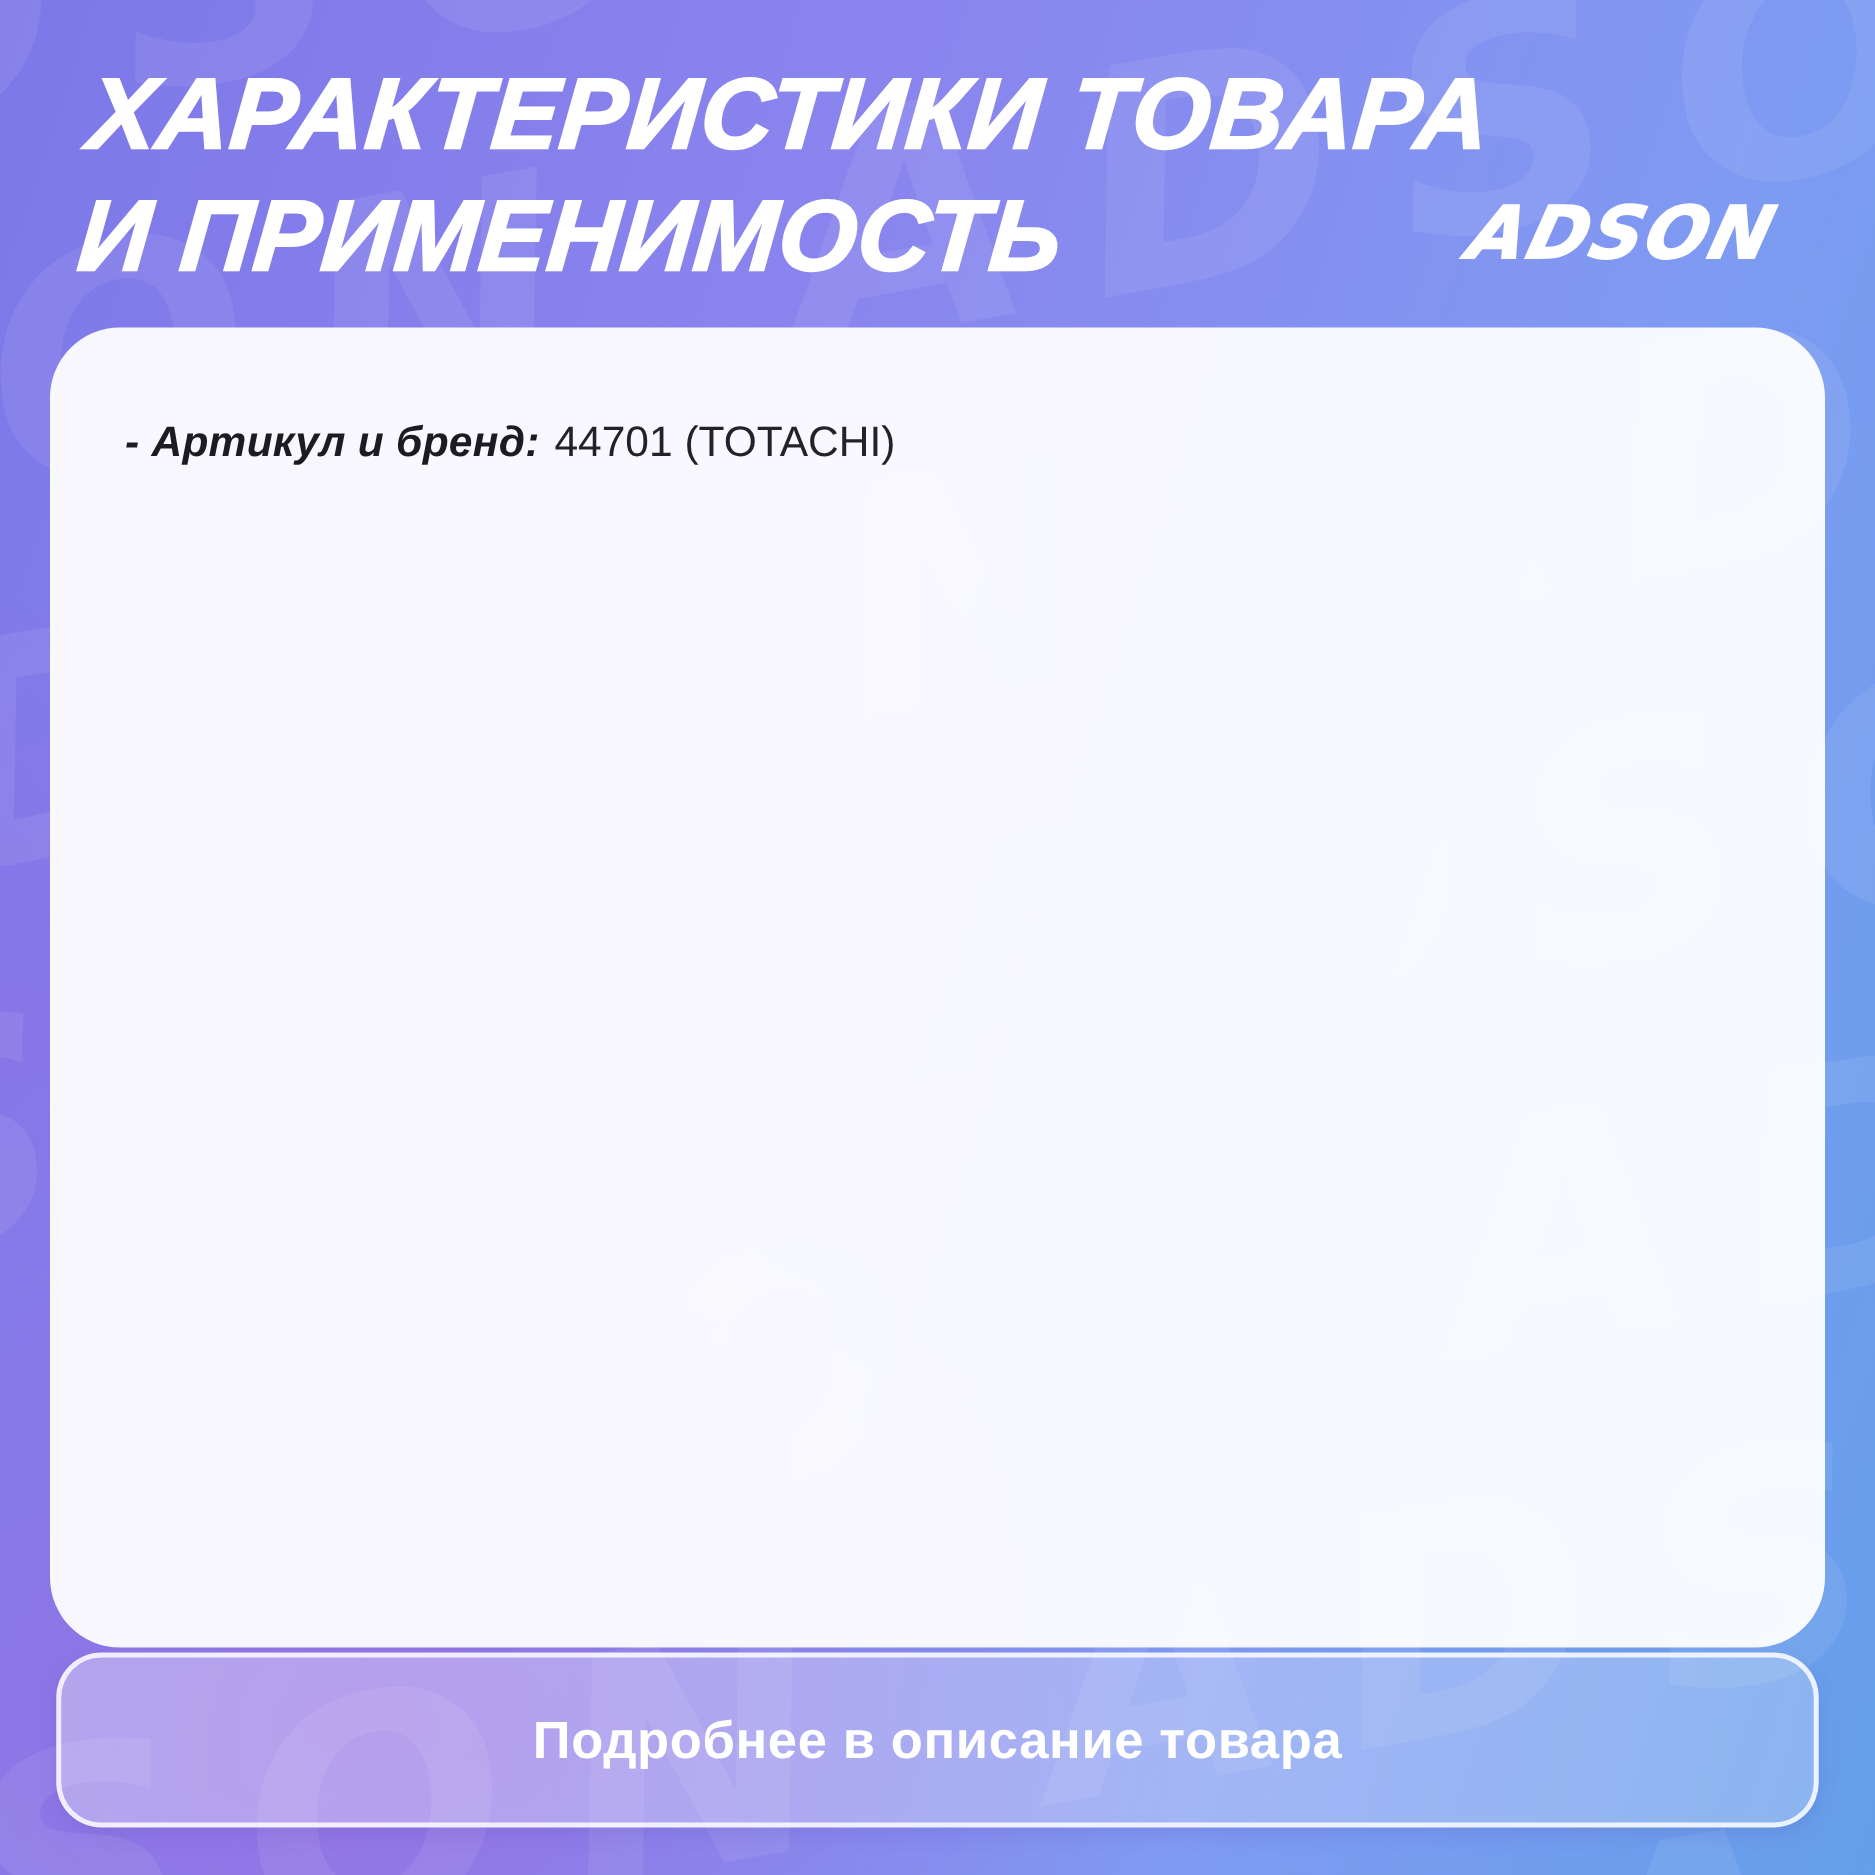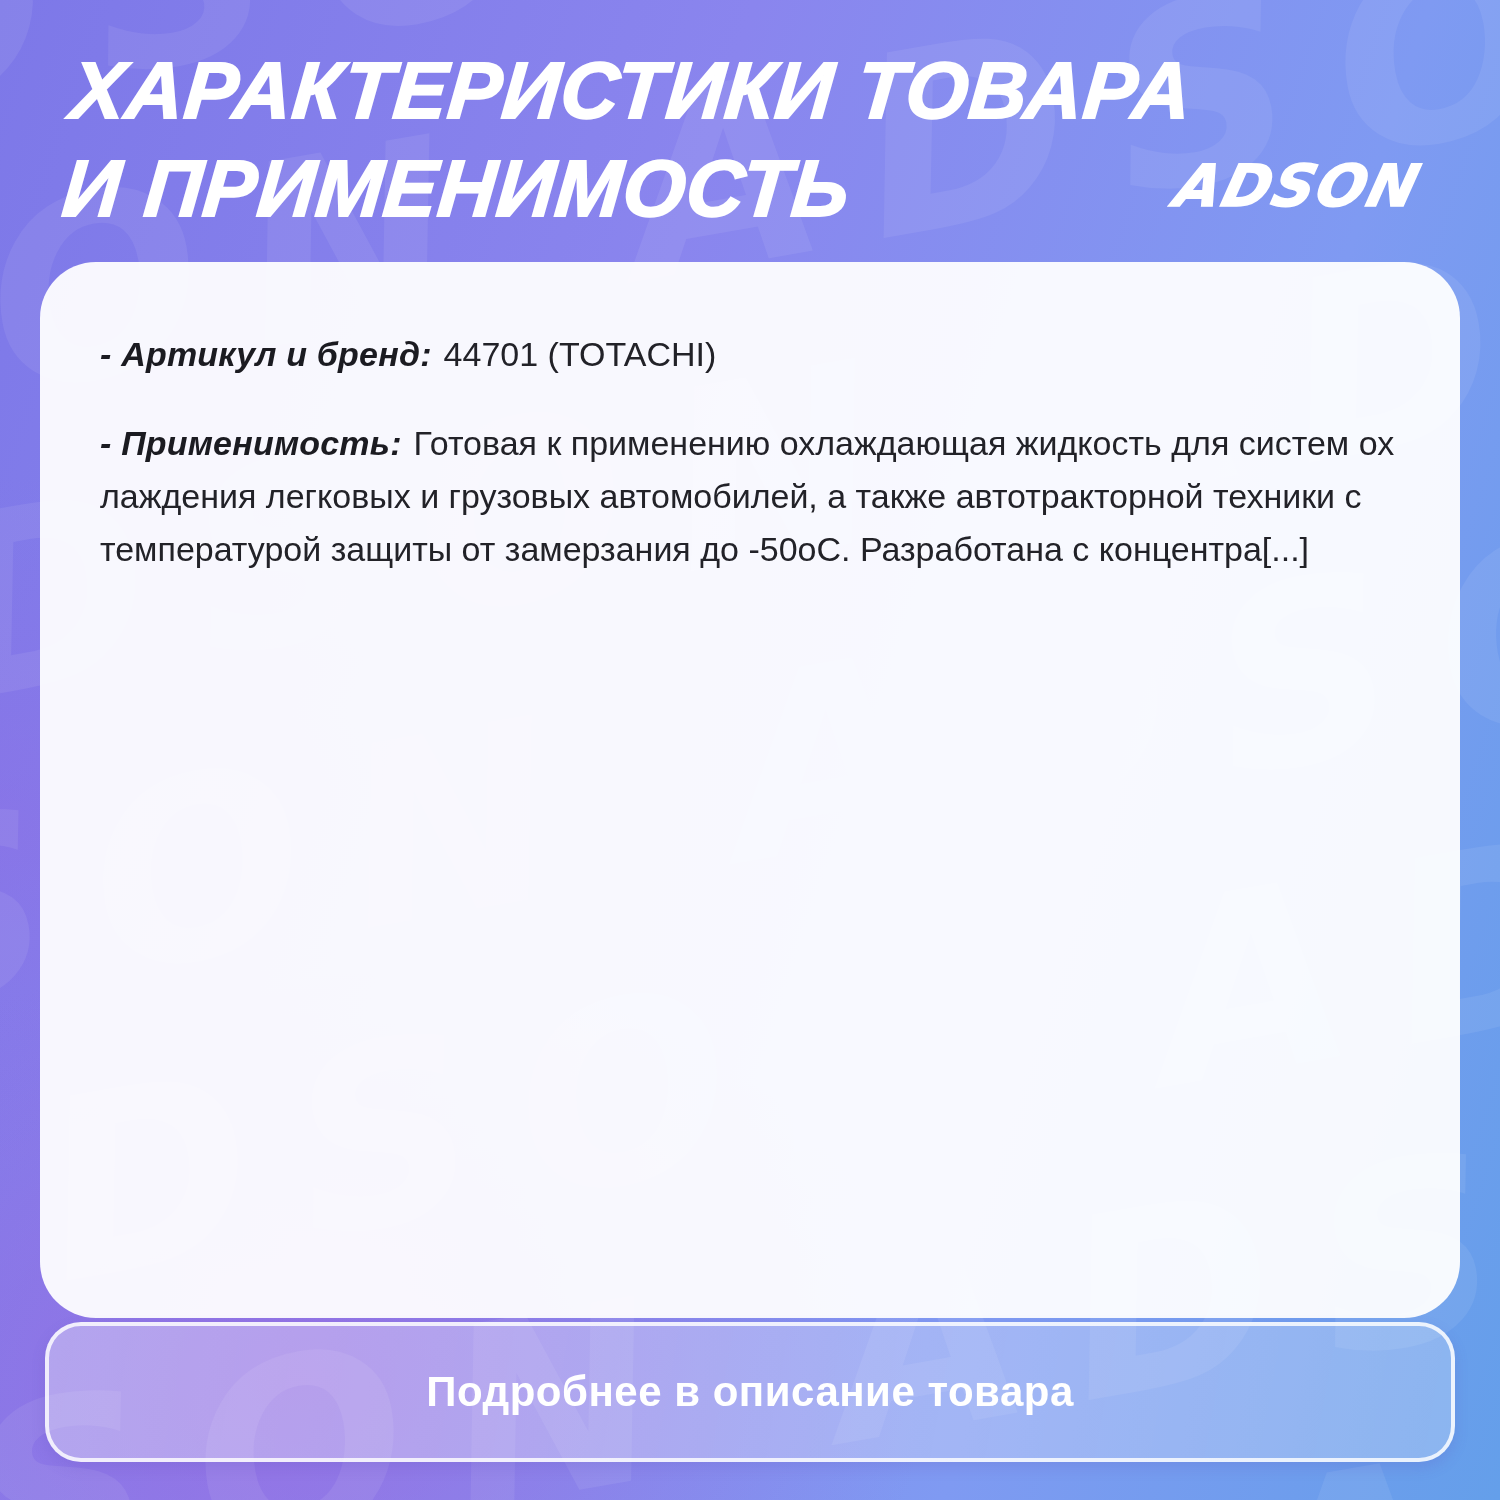--- a/index.html
+++ b/index.html
@@ -126,20 +126,17 @@
   <div>ХАРАКТЕРИСТИКИ ТОВАРА</div>
   <div>И ПРИМЕНИМОСТЬ</div>
 </div>
 
 <div class="brand-logo">ADSON</div>
 
 <div class="card">
   <p class="spec-row">
     <b class="lbl">- Артикул и бренд:</b><span>44701 (TOTACHI)</span>
   </p>
-  <p class="spec-row">
-    <b class="lbl">- Применимость:</b><span>Готовая к применению охлаждающая жидкость для систем ох лаждения легковых и грузовых автомобилей, а также автотракторной техники с температурой защиты от замерзания до -50оС. Разработана с концентра[...]</span>
-  </p>
 </div>
 
 <div class="more-btn">
   <span>Подробнее в описание товара</span>
 </div>
 
 </body></html>

